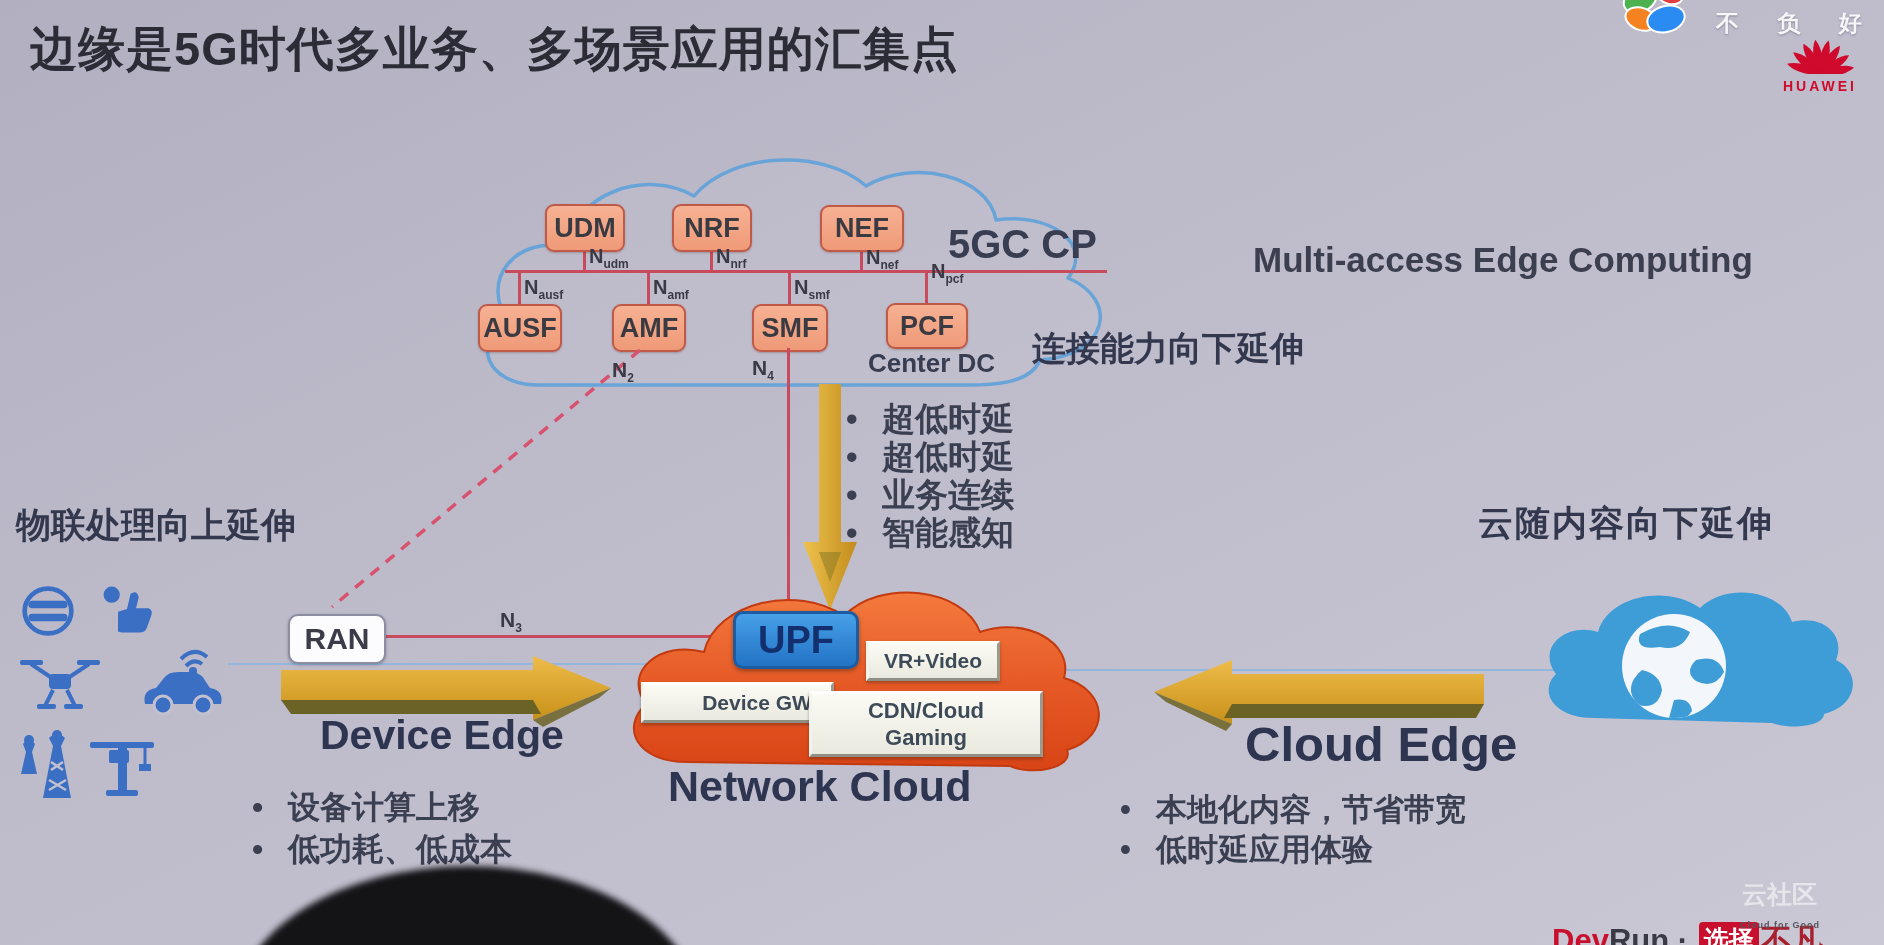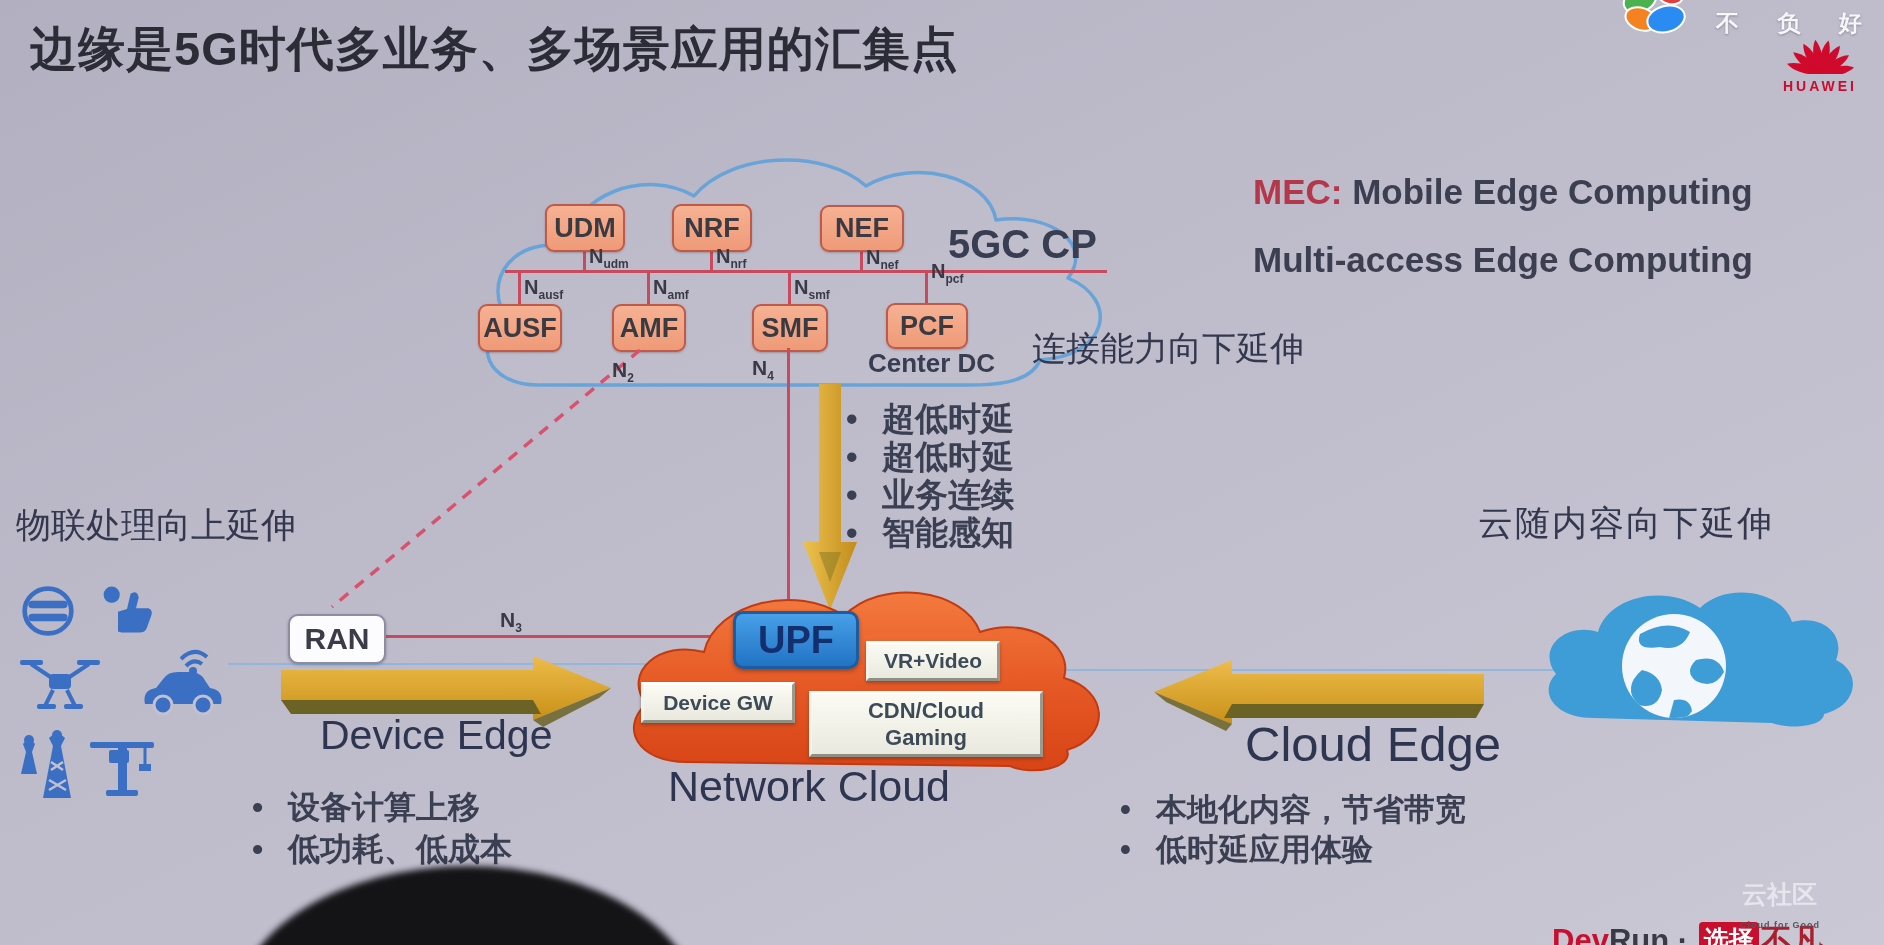--- a/index.html
+++ b/index.html
@@ -17,22 +17,22 @@
     display:flex;align-items:center;justify-content:center;
     font-weight:bold;color:#3a3a42;font-size:27px;
     box-shadow:0 1px 2px rgba(60,30,20,.25);
   }
   .vline{background:#c84a5c;width:3px;}
   .hline{background:#c84a5c;height:3px;}
   .blueline{background:#8db6dd;height:2px;opacity:.9;}
   .nlbl{font-weight:bold;color:#3a3a46;font-size:20px;white-space:nowrap;}
   .nlbl sub{font-size:12px;}
   .bigdark{font-weight:bold;color:#383d52;white-space:nowrap;}
-  .navy{font-weight:normal;color:#2e3550;white-space:nowrap;text-align:right;}
-  .cnbold{font-weight:normal;color:#33384e;white-space:nowrap;}
+  .navy{font-weight:bold;color:#2e3550;white-space:nowrap;text-align:right;}
+  .cnbold{font-weight:bold;color:#33384e;white-space:nowrap;}
   ul.blt{list-style:none;margin:0;padding:0;}
   ul.blt li{position:relative;padding-left:44px;font-weight:bold;color:#3b3f52;white-space:nowrap;}
   ul.blt li:before{content:"•";position:absolute;left:8px;}
   .bevel{
     background:linear-gradient(180deg,#fbfbf4,#e9e9df);
     border-top:3px solid #ffffff;border-left:3px solid #f4f4ee;
     border-right:3px solid #9a9a8e;border-bottom:3px solid #8f8f83;
     box-shadow:0 2px 3px rgba(50,30,20,.35);
     display:flex;align-items:center;justify-content:center;flex-direction:column;
     font-weight:bold;color:#3d4a57;
@@ -93,23 +93,20 @@
         <path d="M0 0 C-5 -12 -4 -28 2 -36 C7 -28 7 -11 3 0 Z" transform="rotate(-11)"></path>
         <path d="M0 0 C-5 -12 -4 -28 2 -36 C7 -28 7 -11 3 0 Z" transform="rotate(11)"></path>
         <path d="M0 0 C-5 -12 -4 -28 2 -36 C7 -28 7 -11 3 0 Z" transform="rotate(32)"></path>
         <path d="M0 0 C-5 -12 -4 -28 2 -36 C7 -28 7 -11 3 0 Z" transform="rotate(54)"></path>
         <path d="M0 0 C-5 -12 -4 -28 2 -36 C7 -28 7 -11 3 0 Z" transform="rotate(76)"></path>
       </g>
     </svg>
     <div class="huawei-word">HUAWEI</div>
   </div>
 
-  <div class="abs mec" style="left:1253px;top:172px;">
-    <span class="red">MEC:</span><span> Mobile Edge Computing</span>
-  </div>
   <div class="abs mec" style="left:1253px;top:240px;">Multi-access Edge Computing</div>
 
   <svg class="abs" style="left:468px;top:142px;" width="660" height="256" viewBox="0 0 660 256">
     <path d="M70 243 C 18 243 2 198 42 182 C 8 136 52 92 100 106 C 104 52 178 26 226 54 C 262 10 356 6 398 44 C 446 16 520 34 528 78 C 582 70 626 102 600 136 C 652 158 640 214 572 218 C 562 243 520 243 500 243 Z" fill="rgba(255,255,255,0.05)" stroke="#69a4d9" stroke-width="3.5" stroke-linejoin="round"></path>
   </svg>
 
   <div class="abs hline" style="left:505px;top:270px;width:602px;"></div>
 
   <div class="abs vline" style="left:583px;top:248px;height:23px;"></div>
   <div class="abs vline" style="left:710px;top:248px;height:23px;"></div>
@@ -251,21 +248,21 @@
       <linearGradient id="gne" x1="0" y1="0" x2="0" y2="1">
         <stop offset="0" stop-color="#f47a3e"></stop>
           <stop offset="0.5" stop-color="#e65a26"></stop>
           <stop offset="1" stop-color="#d84416"></stop>
       </linearGradient>
     </defs>
     <path d="M75 190 C 25 190 8 156 34 132 C 10 100 48 68 92 80 C 104 30 185 12 232 44 C 268 6 352 16 368 60 C 412 44 462 70 452 106 C 496 118 500 164 455 178 C 462 196 420 204 398 194 Z" fill="url(#gne)" stroke="#c23a10" stroke-width="2"></path>
   </svg>
   <div class="abs upfbox" style="left:733px;top:611px;width:120px;height:52px;">UPF</div>
   <div class="abs bevel" style="left:866px;top:641px;width:128px;height:34px;font-size:21px;">VR+Video</div>
-  <div class="abs bevel" style="left:641px;top:682px;width:148px;height:35px;font-size:21px;">Device GW</div>
+  <div class="abs bevel" style="left:641px;top:682px;width:148px;height:35px;font-size:21px;padding-left:39px;">Device GW</div>
   <div class="abs bevel" style="left:809px;top:691px;width:228px;height:60px;font-size:22px;line-height:27px;">
     <span>CDN/Cloud</span>
     <span>Gaming</span>
   </div>
   <div class="abs navy" style="left:668px;top:762px;font-size:43px;">Network Cloud</div>
 
   <svg class="abs" style="left:1136px;top:660px;" width="350" height="74">
     <defs>
       <linearGradient id="gleft" x1="0" y1="0" x2="0" y2="1">
         <stop offset="0" stop-color="#eebc4a"></stop>

